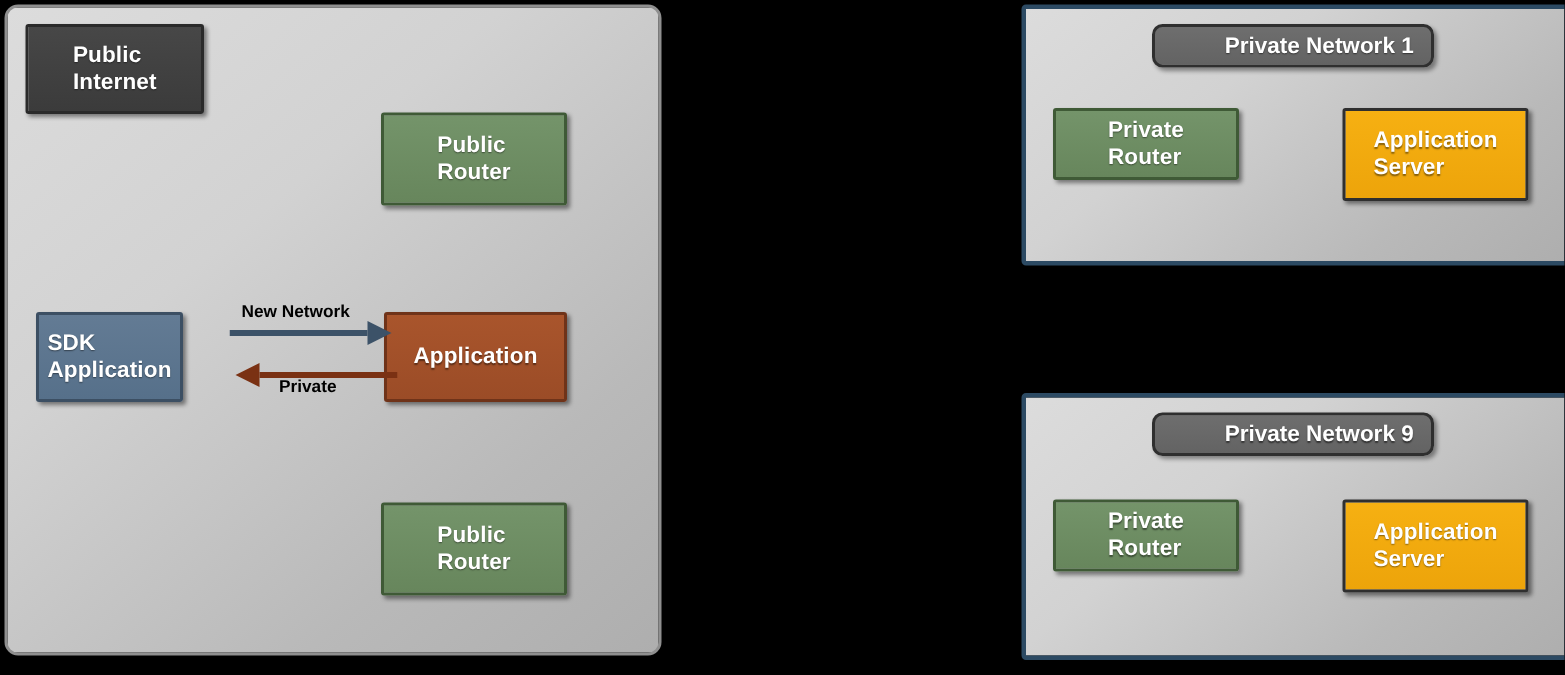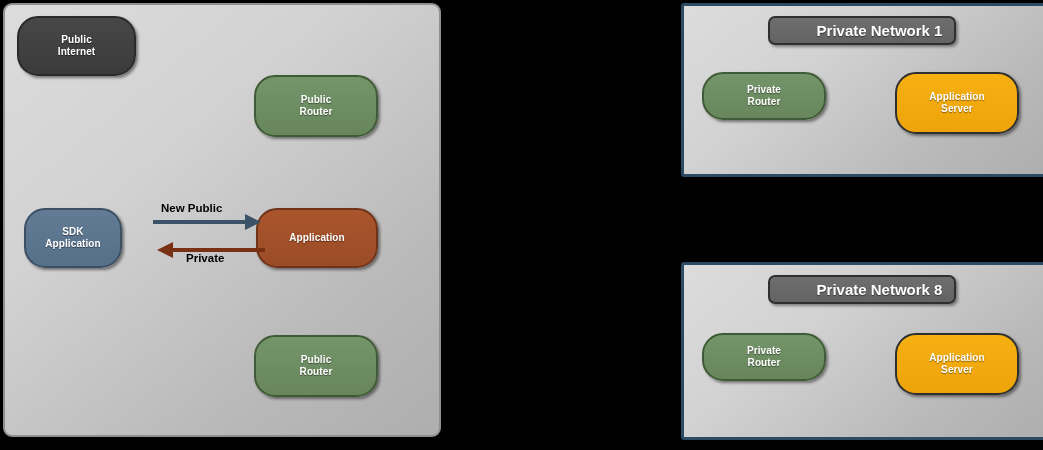--- a/index.html
+++ b/index.html
@@ -55,27 +55,26 @@
     height: 178px;
   }
 
   
   .node {
     position: absolute;
     box-sizing: border-box;
     display: flex;
     align-items: center;
     justify-content: center;
-    text-align: center;
     color: #ffffff;
     font-weight: bold;
-    font-size: 10px;
+    font-size: 15px;
     line-height: 1.18;
     letter-spacing: 0.1px;
-    border-radius: 21px;
+    border-radius: 2px;
     text-shadow: 0 1px 1px rgba(0,0,0,0.45);
     box-shadow: 2px 2px 3px rgba(0,0,0,0.45);
   }
 
   .node span { display: block; white-space: pre-line; }
 
   .node-internet {
     left: 12px;
     top: 11px;
     width: 119px;
@@ -213,40 +212,40 @@
           <polygon points="92,14 108,22 92,30" fill="#3c5268"></polygon>
         </g>
 
         <g>
           <line x1="20" y1="50" x2="112" y2="50" stroke="#7a3113" stroke-width="4"></line>
           <polygon points="20,42 4,50 20,58" fill="#7a3113"></polygon>
         </g>
       </svg>
     </div>
 
-    <div class="arrow-label label-new-session">New Public</div>
+    <div class="arrow-label label-new-session">New Network</div>
     <div class="arrow-label label-session">Private</div>
   </div>
 
   <div class="panel panel-private">
     <div class="pn-title">Private Network 1</div>
 
     <div class="node node-privrouter pn-router">
       <span>Private
 Router</span>
     </div>
 
     <div class="node node-appserver pn-server">
       <span>Application
 Server</span>
     </div>
   </div>
 
   <div class="panel panel-private second">
-    <div class="pn-title">Private Network 8</div>
+    <div class="pn-title">Private Network 9</div>
 
     <div class="node node-privrouter pn-router">
       <span>Private
 Router</span>
     </div>
 
     <div class="node node-appserver pn-server">
       <span>Application
 Server</span>
     </div>

